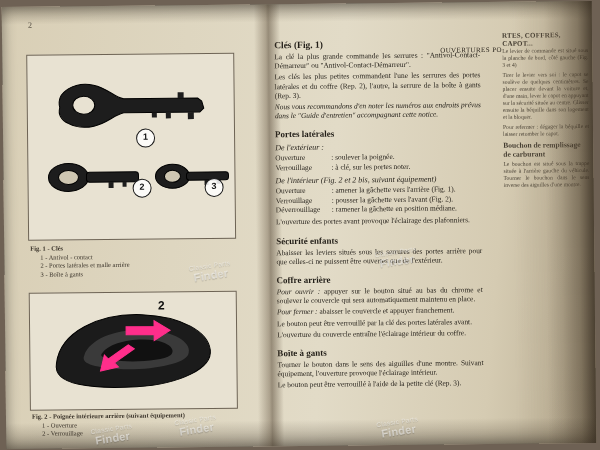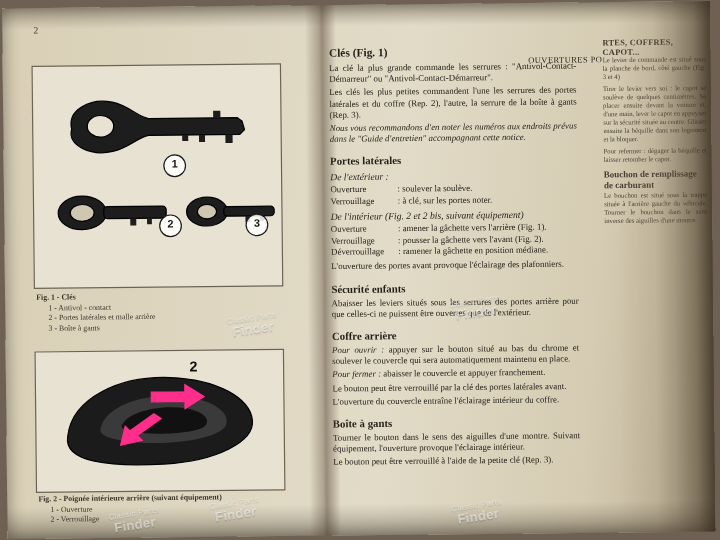--- a/index.html
+++ b/index.html
@@ -201,21 +201,21 @@
 
       <div class="col-right">
         <div class="h">Clés (Fig. 1)</div>
         <p class="t">La clé la plus grande commande les serrures : "Antivol-Contact-Démarreur" ou "Antivol-Contact-Démarreur".</p>
         <p class="t">Les clés les plus petites commandent l'une les serrures des portes latérales et du coffre (Rep. 2), l'autre, la serrure de la boîte à gants (Rep. 3).</p>
         <p class="t" style="font-style:italic;">Nous vous recommandons d'en noter les numéros aux endroits prévus dans le "Guide d'entretien" accompagnant cette notice.</p>
 
         <div class="h2">Portes latérales</div>
         <div class="it">De l'extérieur :</div>
         <span class="ind">
-          <span class="lead">Ouverture</span><span>: soulever la soulève.</span>
+          <span class="lead">Ouverture</span><span>: soulever la poignée.</span>
         </span>
         <span class="ind">
           <span class="lead">Verrouillage</span><span>: à clé, sur les portes noter.</span>
         </span>
 
         <div class="it">De l'intérieur (Fig. 2 et 2 bis, suivant équipement)</div>
         <span class="ind">
           <span class="lead">Ouverture</span><span>: amener la gâchette vers l'arrière (Fig. 1).</span>
         </span>
         <span class="ind">

